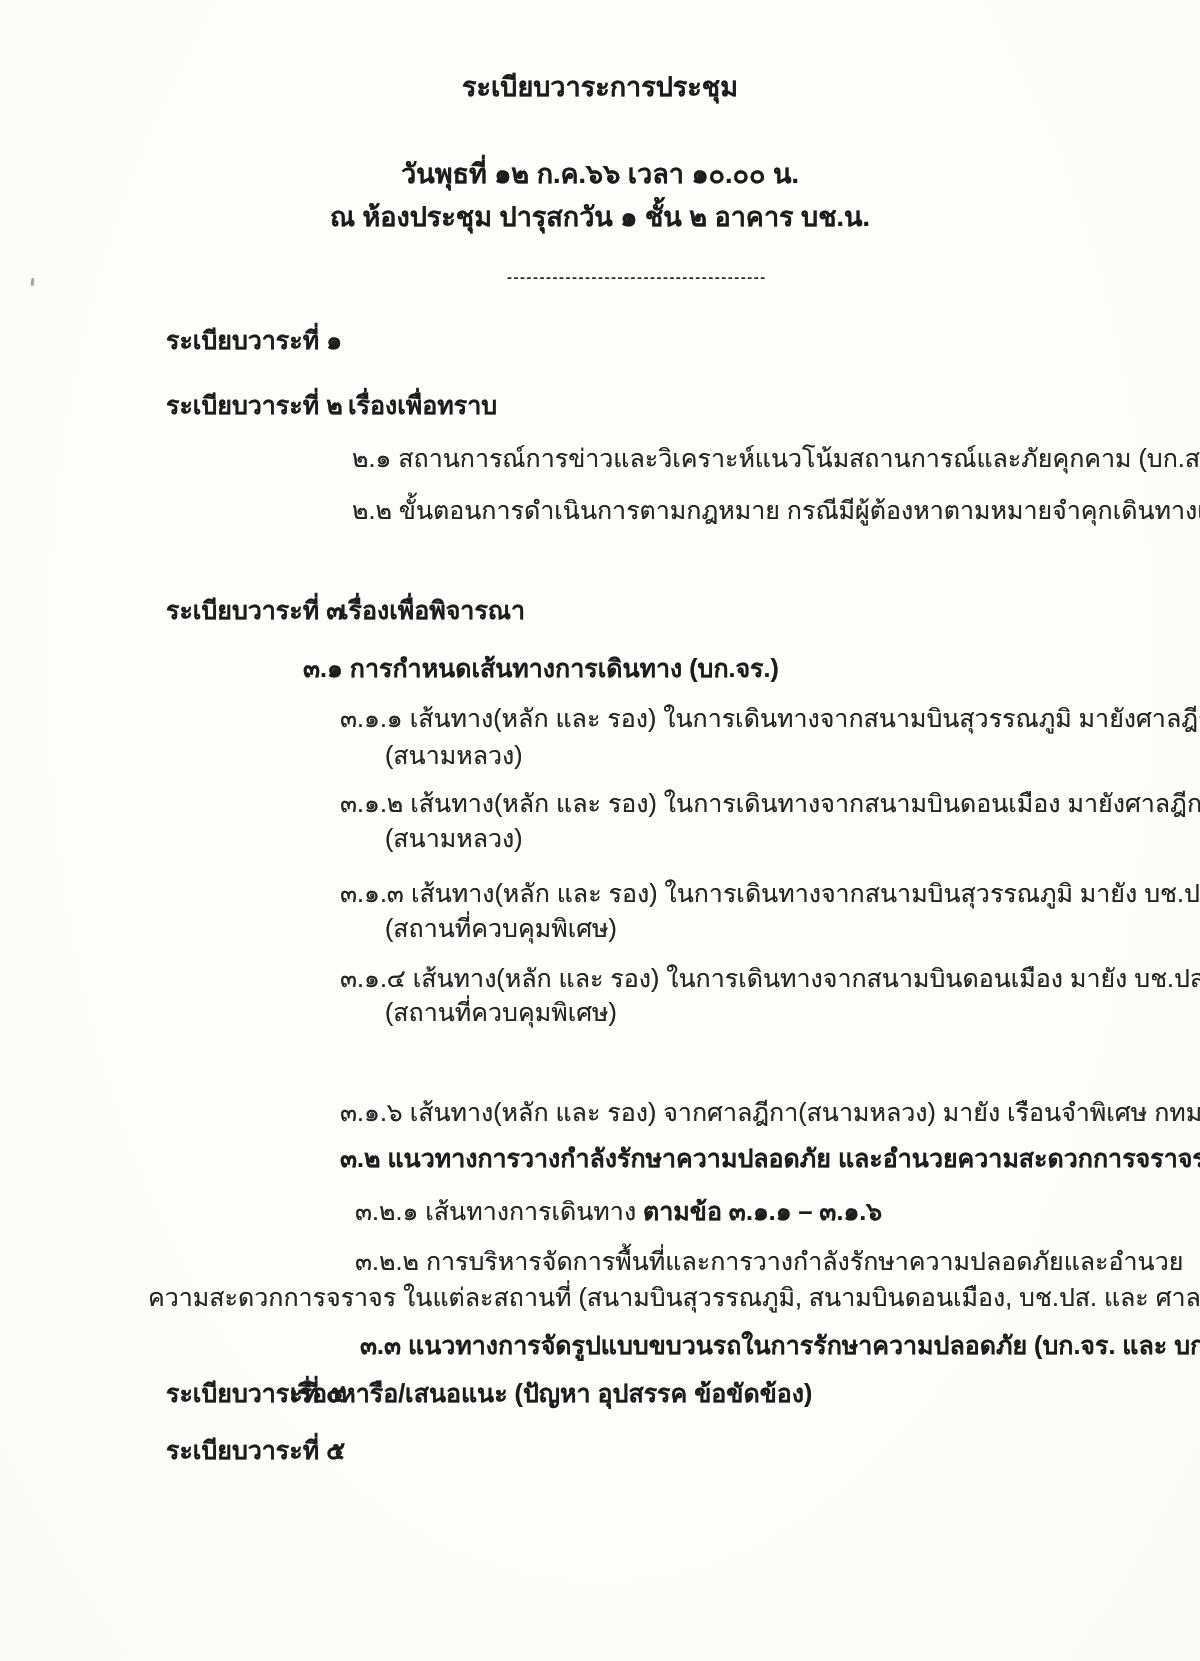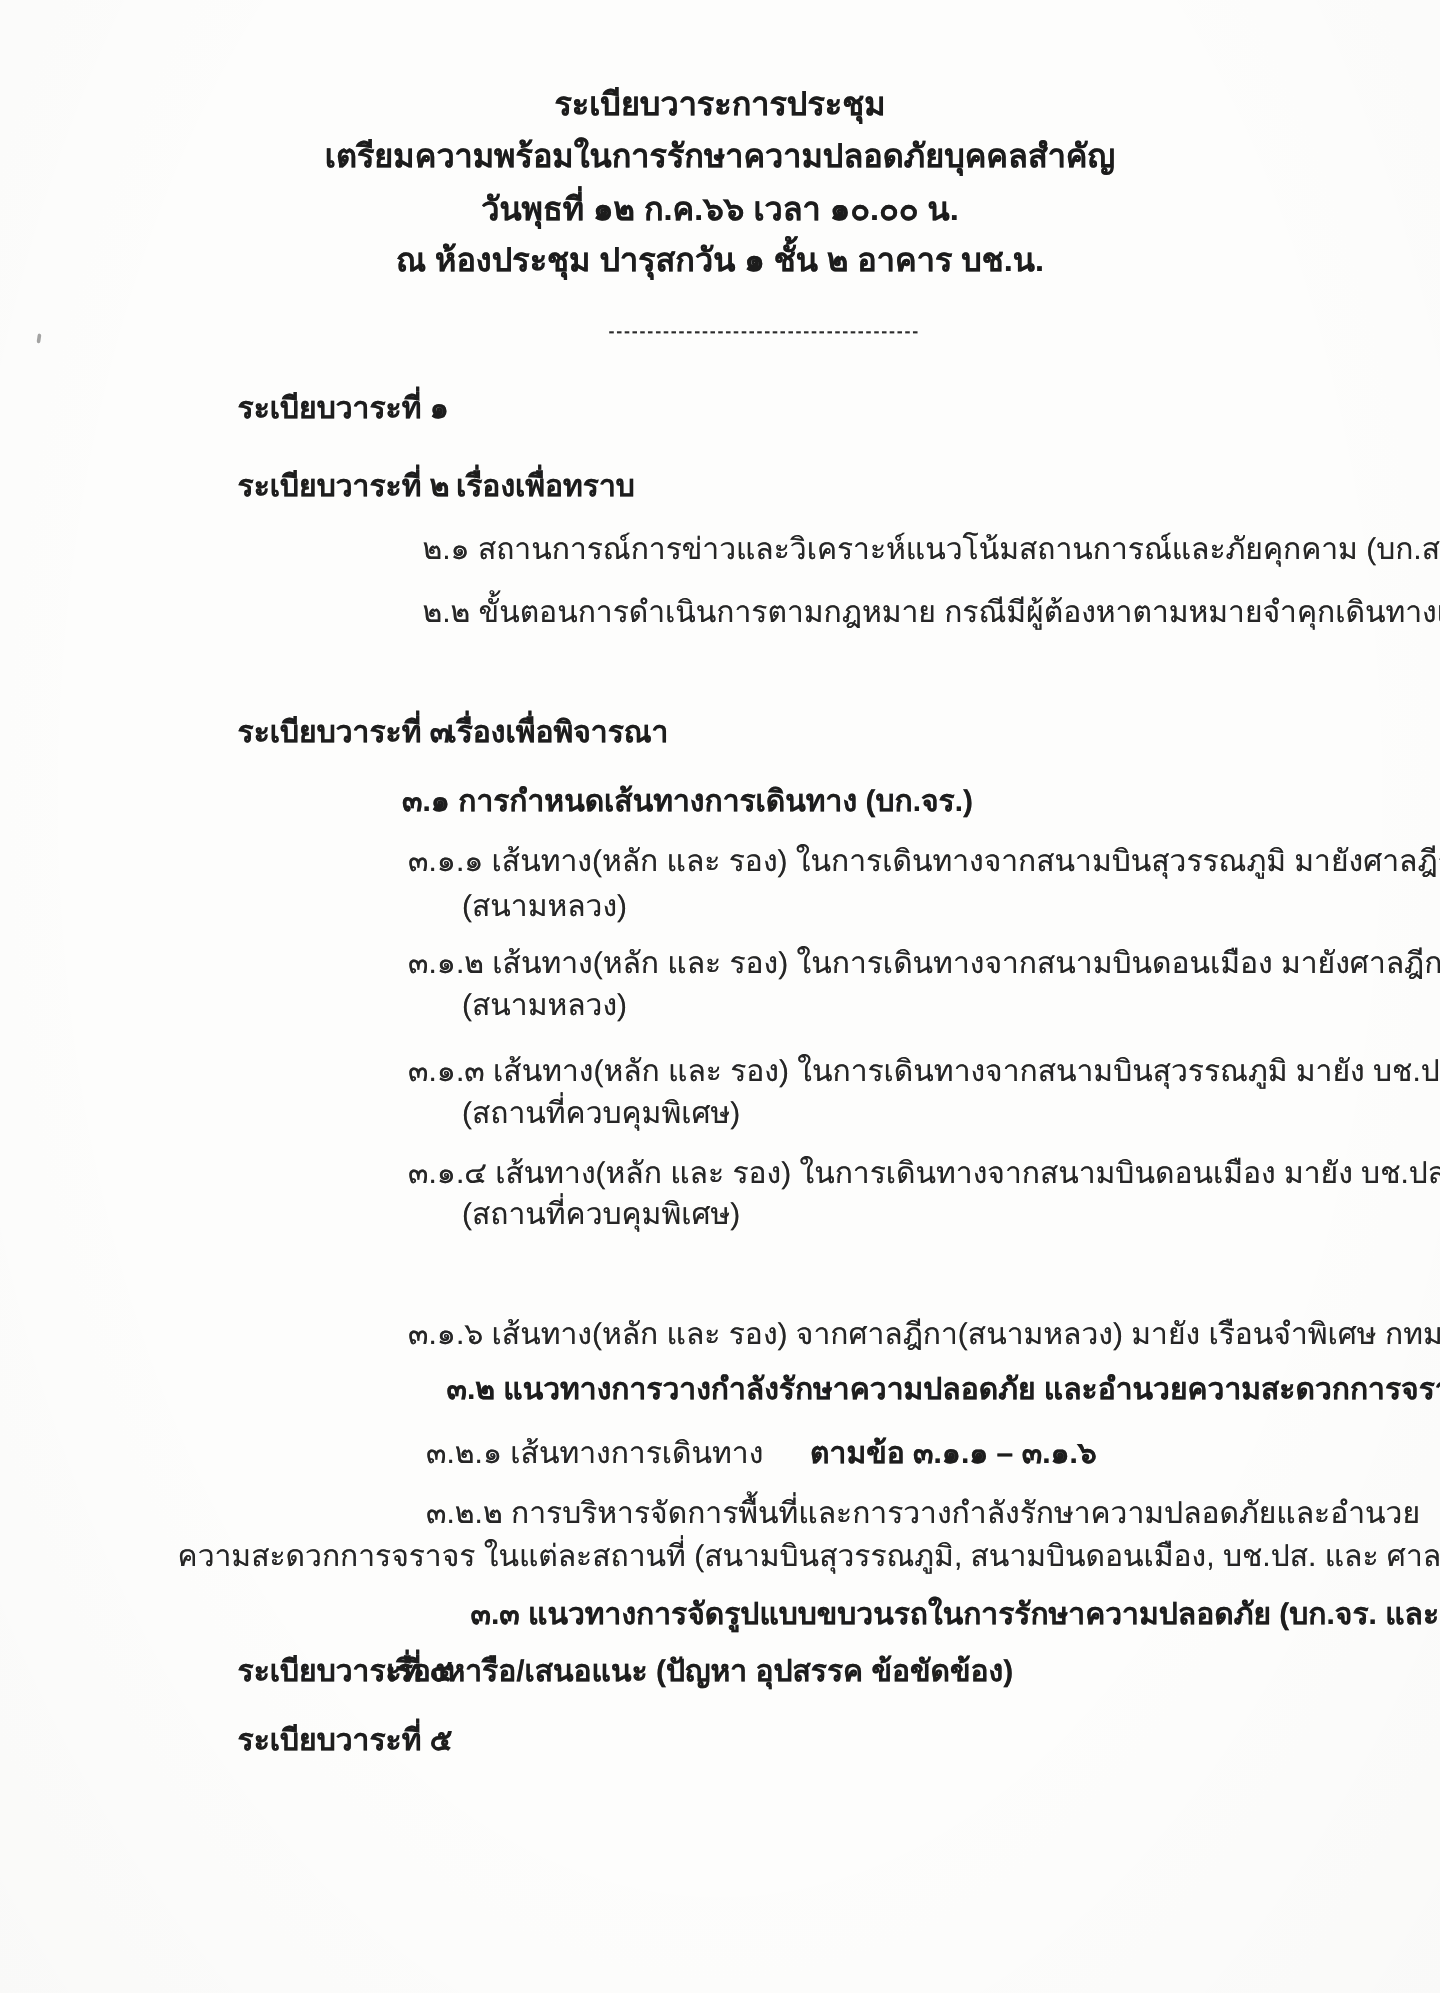--- a/index.html
+++ b/index.html
@@ -35,21 +35,20 @@
     font-size: 27px;
     font-weight: 700;
     color: #1c1c1c;
     text-shadow: 0 0 0.5px rgba(10,10,10,0.6);
     white-space: nowrap;
     line-height: 1.3;
   }
   .bold {
     font-weight: 700;
     color: #1d1d1d;
-    margin-left: 32px;
   }
   .separator {
     position: absolute;
     font-size: 15px;
     font-weight: 700;
     letter-spacing: 1.5px;
     color: #2b2b2b;
   }
   .scan-speck {
     position: absolute;
@@ -63,21 +62,20 @@
   }
 </style>
 </head>
 <body>
 
 <div class="page">
 
   <div class="scan-speck"></div>
 
   <div class="header-line" style="top:70px">ระเบียบวาระการประชุม</div>
-  <div class="header-line" style="top:113px">เตรียมความพร้อมในการรักษาความปลอดภัยบุคคลสำคัญ</div>
   <div class="header-line" style="top:157px">วันพุธที่ ๑๒ ก.ค.๖๖ เวลา ๑๐.๐๐ น.</div>
   <div class="header-line" style="top:200px">ณ ห้องประชุม ปารุสกวัน ๑ ชั้น ๒ อาคาร บช.น.</div>
   <div class="separator" style="left:507px; top:268px">----------------------------------------</div>
 
   <div class="line bold" style="left:166px; top:324px">ระเบียบวาระที่ ๑</div>
 
   <div class="line bold" style="left:166px; top:389px">ระเบียบวาระที่ ๒</div>
   <div class="line bold" style="left:348px; top:389px">เรื่องเพื่อทราบ</div>
 
   <div class="line" style="left:352px; top:442px">๒.๑ สถานการณ์การข่าวและวิเคราะห์แนวโน้มสถานการณ์และภัยคุกคาม (บก.ส.๑)</div>

